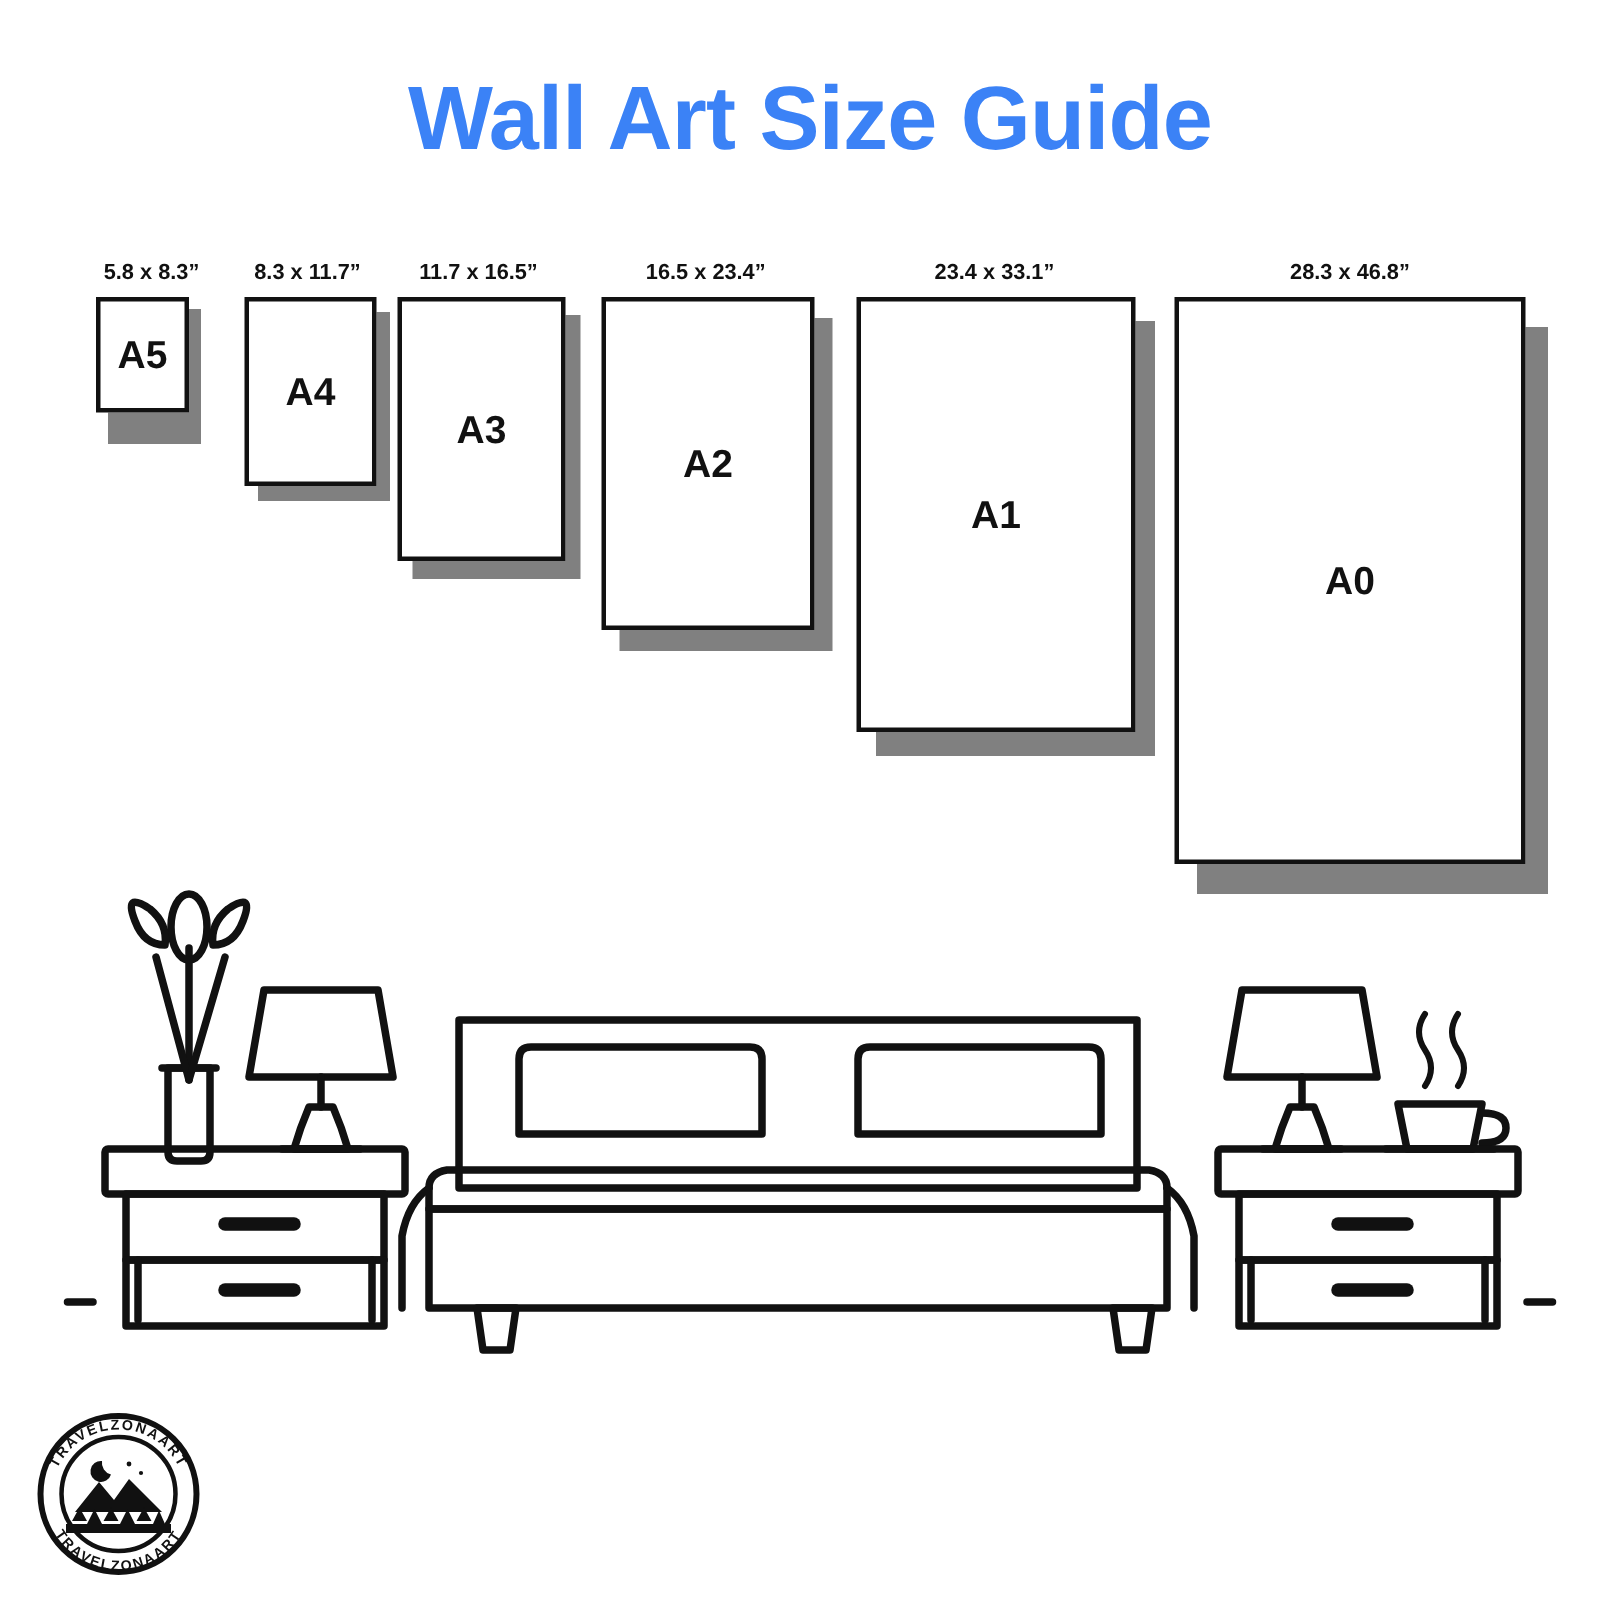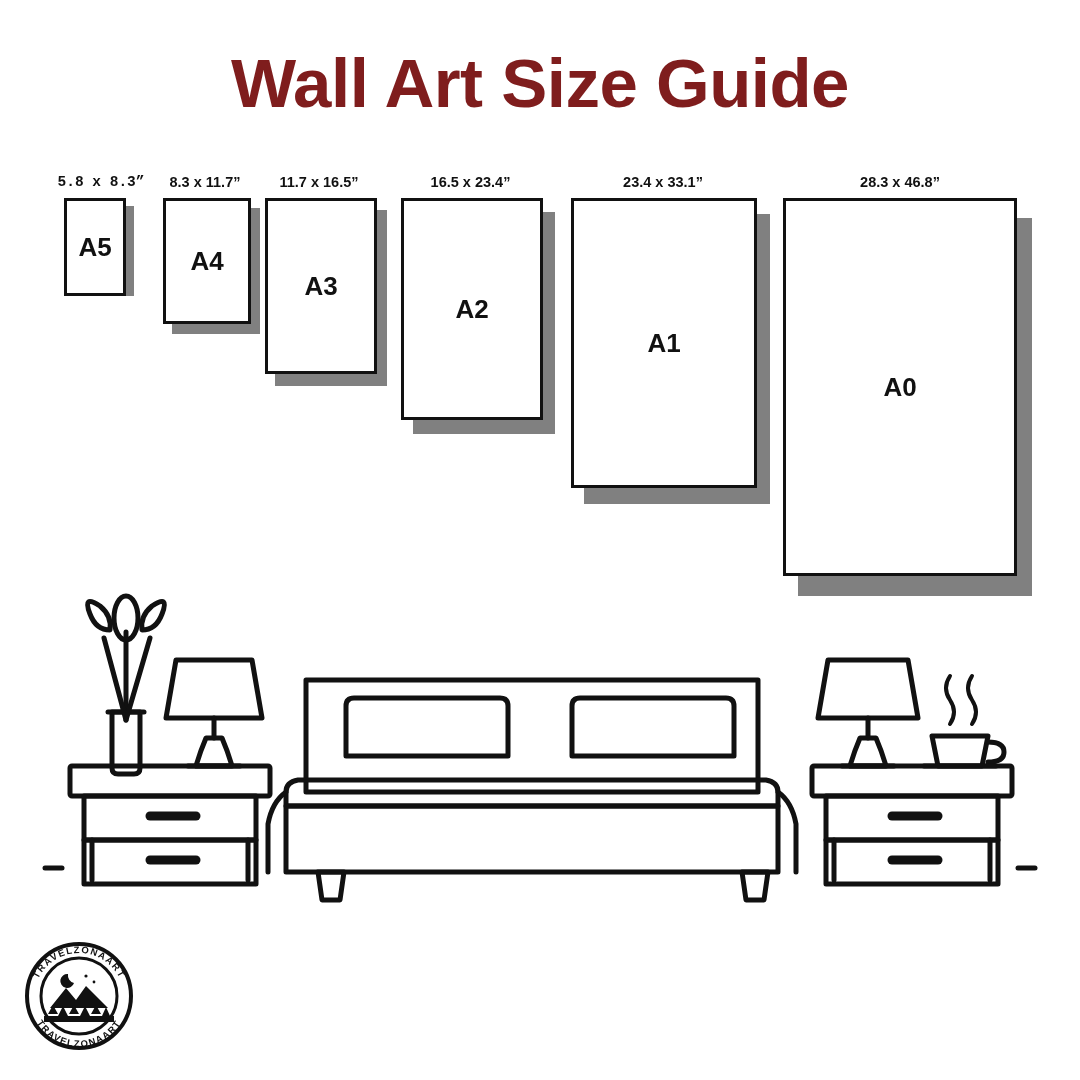--- a/index.html
+++ b/index.html
@@ -13,24 +13,24 @@
     position: relative;
     width: 1080px; height: 1080px;
     background: #ffffff;
   }
 
   
   #title {
     position: absolute;
     top: 44px; left: 0; width: 1080px;
     text-align: center;
-    font-size: 69px;
+    font-size: 60px;
     font-weight: bold;
     letter-spacing: -0.5px;
-    color: #7f1d1d;
+    color: #3b82f6;
   }
 
   
   #frames {
     position: absolute;
     top: 170px; left: 0;
     width: 1080px; height: 420px;
   }
   .frame-wrap { position: absolute; }
   .frame-label {
@@ -84,23 +84,23 @@
 </head>
 <body>
 
 <div id="page">
 
   <div id="title">Wall Art Size Guide</div>
 
   <div id="frames">
 
     <div class="frame-wrap" style="left:62px; top:0;">
-      <div class="frame-label" style="left:-6px; top:4px; width:90px;font-family:Liberation Mono, monospace;">5.8 x 8.3”</div>
+      <div class="frame-label" style="left:-6px; top:4px; width:90px;">5.8 x 8.3”</div>
       <div class="frame-shadow" style="left:10px; top:36px; width:62px; height:90px;"></div>
-      <div class="frame-box" style="left:2px; top:28px; width:62px; height:98px;">
+      <div class="frame-box" style="left:2px; top:28px; width:62px; height:77px;">
         <span class="frame-name">A5</span>
       </div>
     </div>
 
     <div class="frame-wrap" style="left:160px; top:0;">
       <div class="frame-label" style="left:-10px; top:4px; width:110px;">8.3 x 11.7”</div>
       <div class="frame-shadow" style="left:12px; top:38px; width:88px; height:126px;"></div>
       <div class="frame-box" style="left:3px; top:28px; width:88px; height:126px;">
         <span class="frame-name">A4</span>
       </div>

